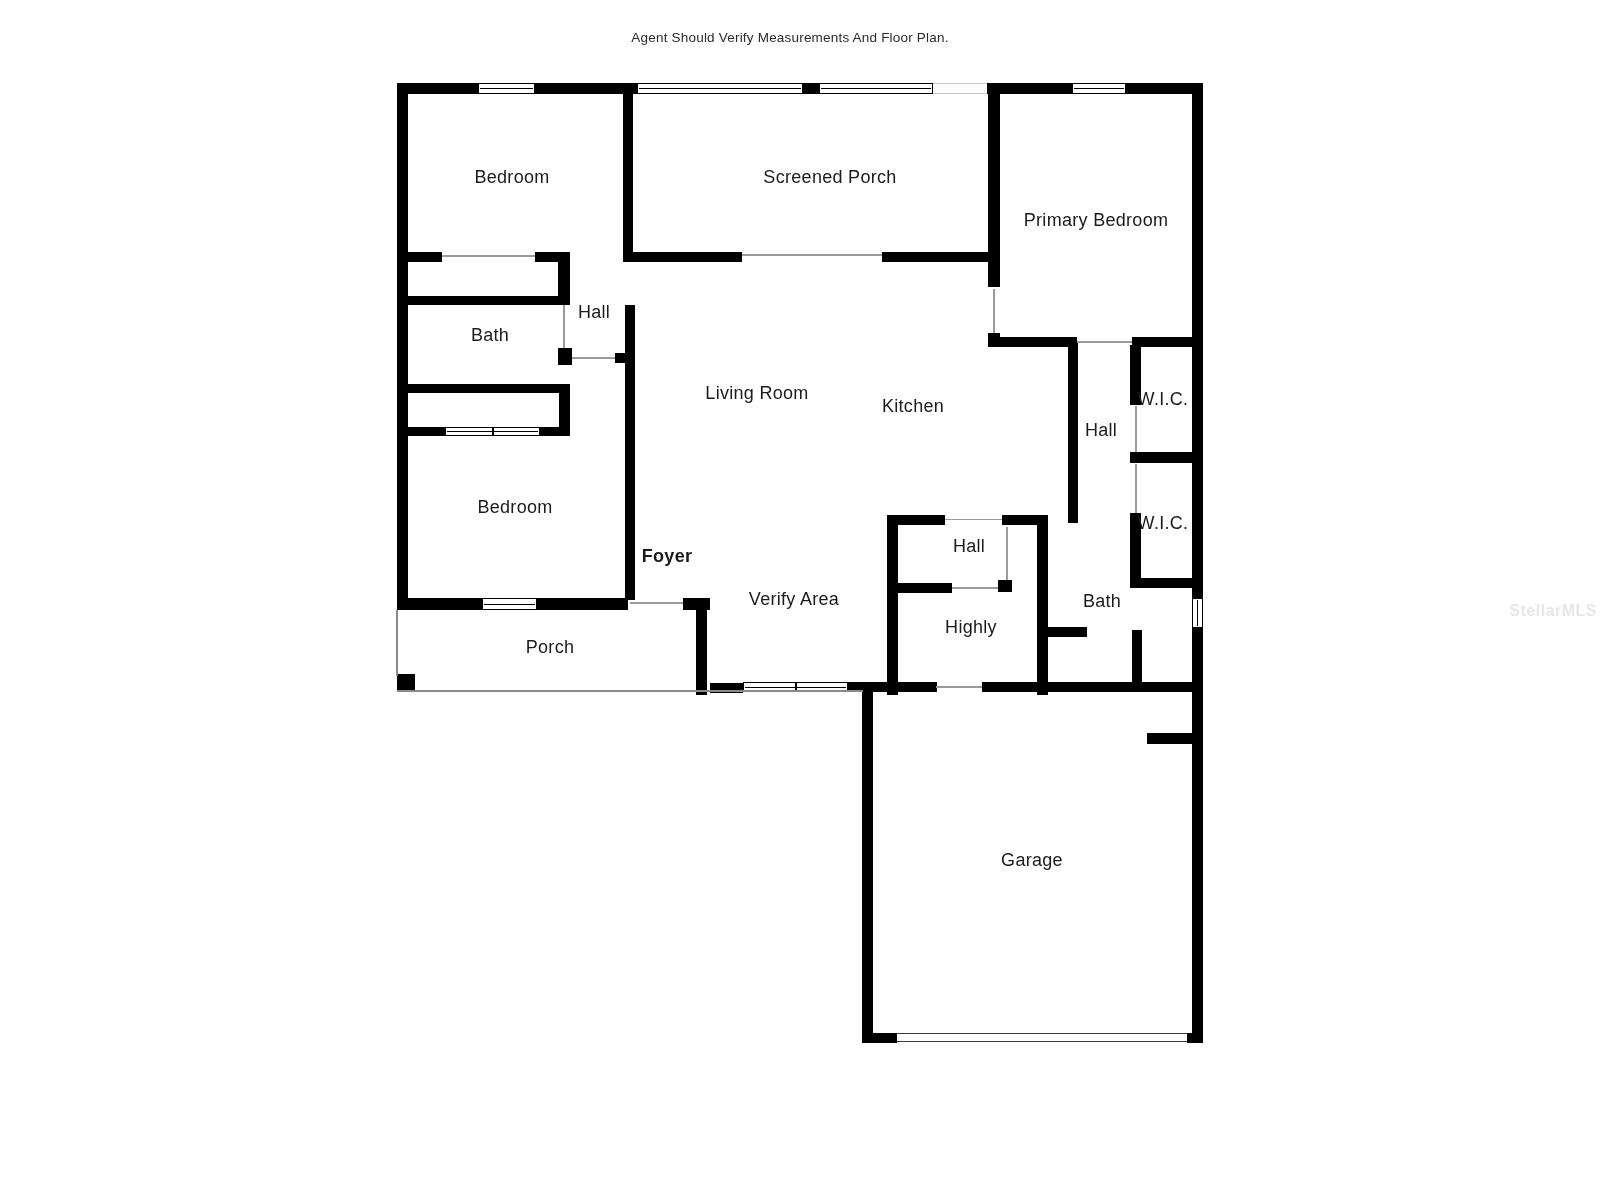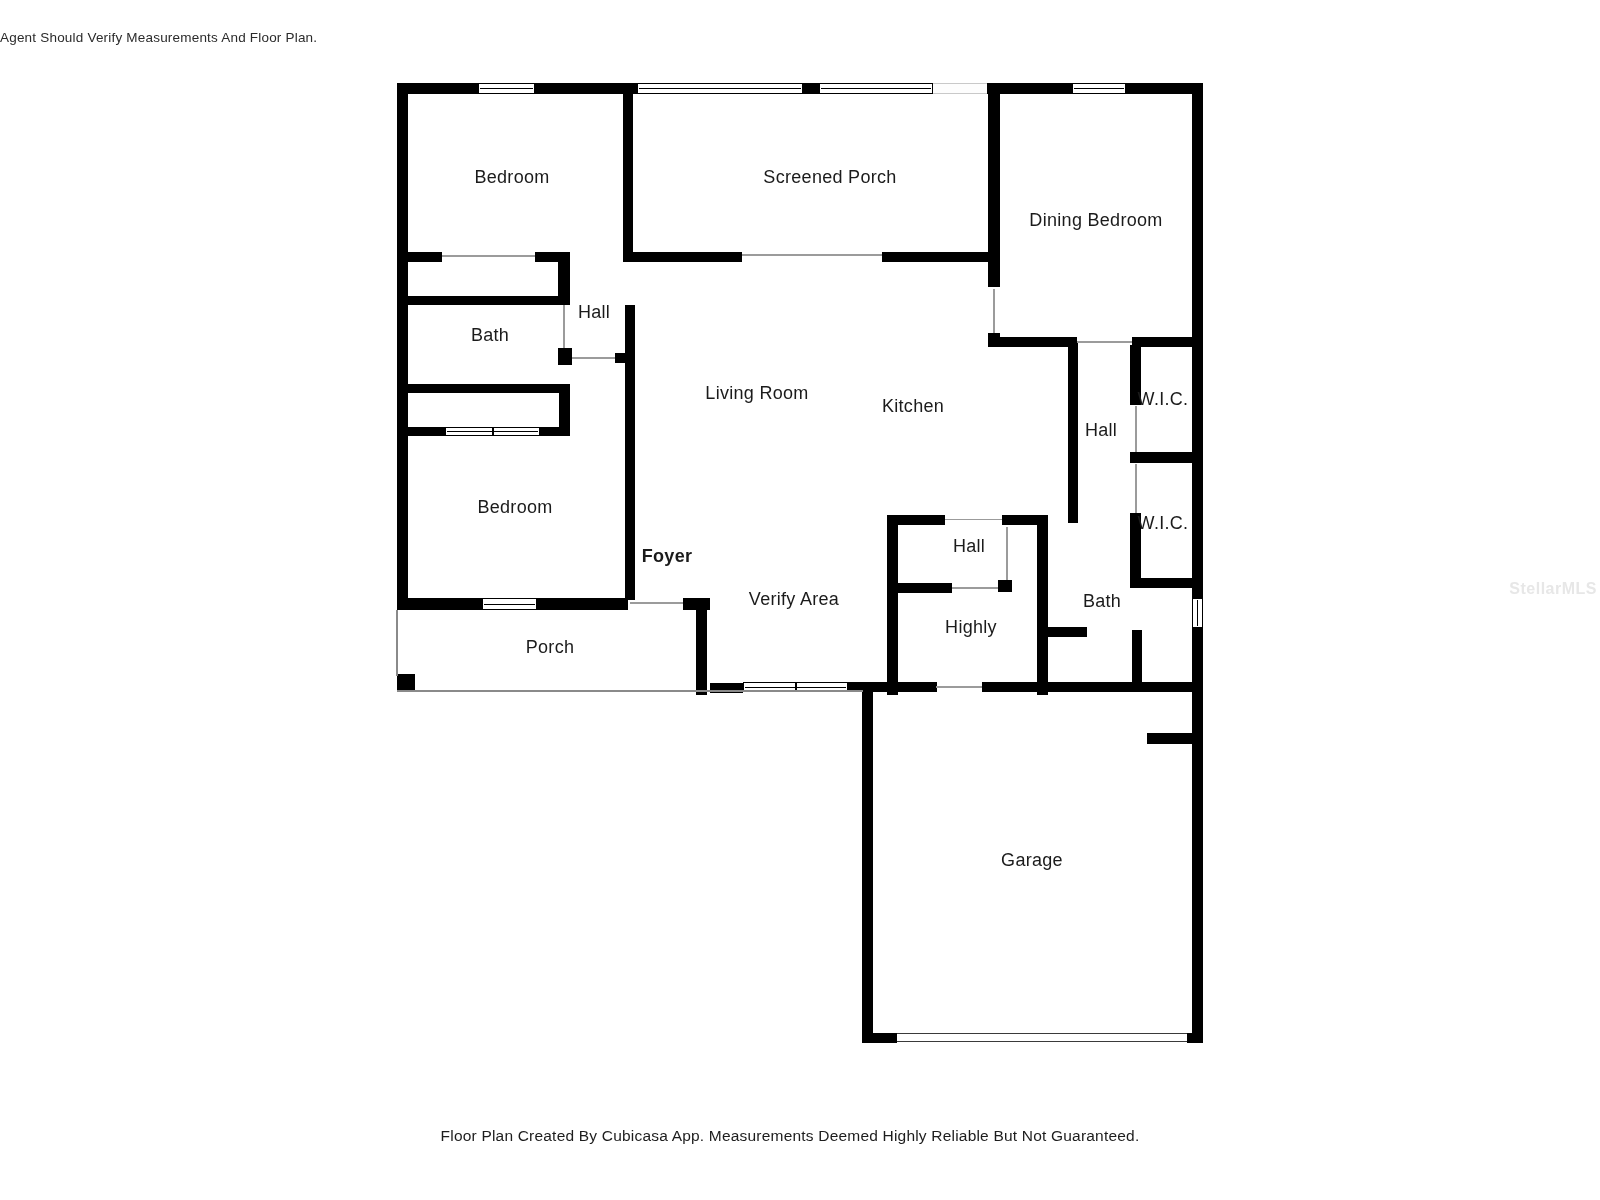--- a/index.html
+++ b/index.html
@@ -2,29 +2,29 @@
 <html><head>
 <meta charset="utf-8">
 <style>
   html,body{margin:0;padding:0;}
   body{
     width:1600px;height:1200px;position:relative;overflow:hidden;
     background:#ffffff;
     font-family:"Liberation Sans", sans-serif;
   }
   .disclaimer-top{
-    position:absolute;left:0;top:30px;width:1580px;text-align:left;
+    position:absolute;left:0;top:30px;width:1580px;text-align:center;
     font-size:13.5px;color:#2b2b2b;letter-spacing:.2px;
   }
   .disclaimer-bottom{
     position:absolute;left:0;top:1127px;width:1580px;text-align:center;
     font-size:15.5px;color:#1d1d1d;letter-spacing:.2px;
   }
   .watermark{
-    position:absolute;right:3px;top:580px;
+    position:absolute;right:3px;top:602px;
     font-size:16px;font-weight:bold;letter-spacing:.5px;
   }
   .plan{position:absolute;left:0;top:0;width:1600px;height:1200px;}
   .wall{position:absolute;background:#000;}
   .window{position:absolute;background:#fff;border:1.5px solid #000;box-sizing:border-box;}
   .window .mid-h{position:absolute;left:1px;right:1px;top:50%;height:1px;margin-top:-.5px;background:#000;}
   .window .mid-v{position:absolute;top:1px;bottom:1px;left:50%;width:1px;margin-left:-.5px;background:#000;}
   .window .tick{position:absolute;top:0;bottom:0;left:50%;width:2px;margin-left:-1px;background:#000;}
   .screen{position:absolute;background:#fdfdfd;border-top:1px solid #c9c9c9;border-bottom:1px solid #c9c9c9;box-sizing:border-box;}
   .thin{position:absolute;background:#9b9b9b;}
@@ -132,32 +132,31 @@
       <div class="thin" style="left: 936px; top: 686px; width: 46px; height: 2px;"></div>
       <div class="thin" style="left: 945px; top: 519px; width: 57px; height: 1px;"></div>
       <div class="thin" style="left: 572px; top: 357px; width: 43px; height: 2px;"></div>
       <div class="porchline" style="left: 396px; top: 610px; width: 2px; height: 66px;"></div>
       <div class="porchline" style="left: 397px; top: 690px; width: 466px; height: 2px;"></div>
       <div class="garage-door" style="left: 897px; top: 1033px; width: 290px; height: 9px;"></div>
     </div>
   <div id="labels">
       <div class="room-label" style="left: 512px; top: 177px;">Bedroom</div>
       <div class="room-label" style="left: 830px; top: 177px;">Screened Porch</div>
-      <div class="room-label" style="left: 1096px; top: 220px;">Dining Bedroom</div>
+      <div class="room-label" style="left: 1096px; top: 220px;">Primary Bedroom</div>
       <div class="room-label" style="left: 490px; top: 335px;">Bath</div>
       <div class="room-label" style="left: 594px; top: 312px;">Hall</div>
       <div class="room-label" style="left: 757px; top: 393px;">Living Room</div>
       <div class="room-label" style="left: 913px; top: 406px;">Kitchen</div>
       <div class="room-label" style="left: 1101px; top: 430px;">Hall</div>
       <div class="room-label" style="left: 1163px; top: 399px;">W.I.C.</div>
       <div class="room-label" style="left: 1163px; top: 523px;">W.I.C.</div>
       <div class="room-label" style="left: 515px; top: 507px;">Bedroom</div>
       <div class="room-label" style="left: 667px; top: 556px; font-weight: bold;">Foyer</div>
       <div class="room-label" style="left: 969px; top: 546px;">Hall</div>
       <div class="room-label" style="left: 794px; top: 599px;">Verify Area</div>
       <div class="room-label" style="left: 971px; top: 627px;">Highly</div>
       <div class="room-label" style="left: 1102px; top: 601px;">Bath</div>
       <div class="room-label" style="left: 550px; top: 647px;">Porch</div>
       <div class="room-label" style="left: 1032px; top: 860px;">Garage</div>
     </div>
   <div class="watermark" style="color: rgb(231, 231, 231);">StellarMLS</div>
-  <div class="disclaimer-bottom">Floor Plan Created By Cubicasa App. Measurements Deemed Highly Reliable But Not Guaranteed.</div>
 </div>
 
 </body></html>

